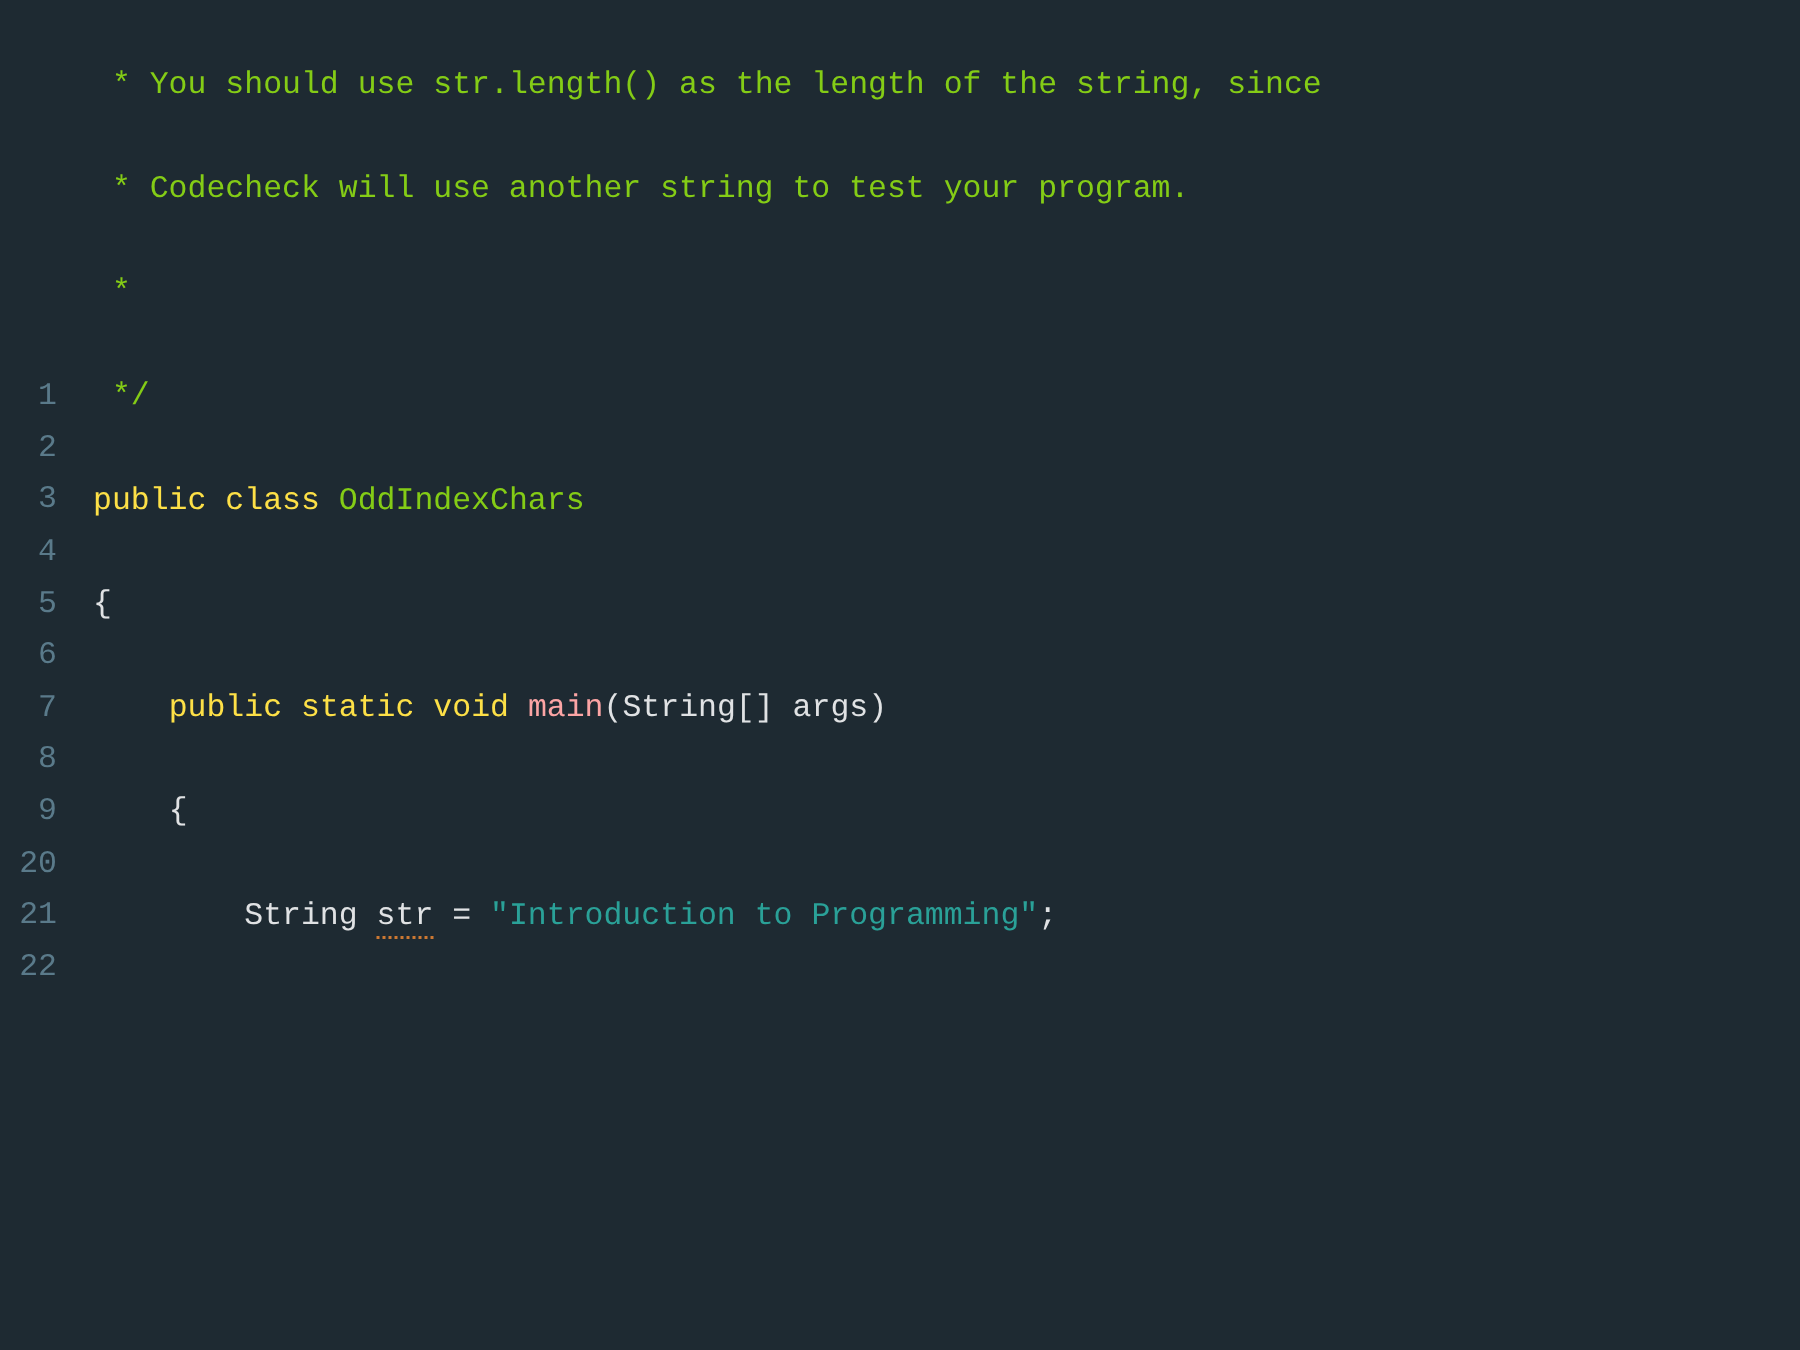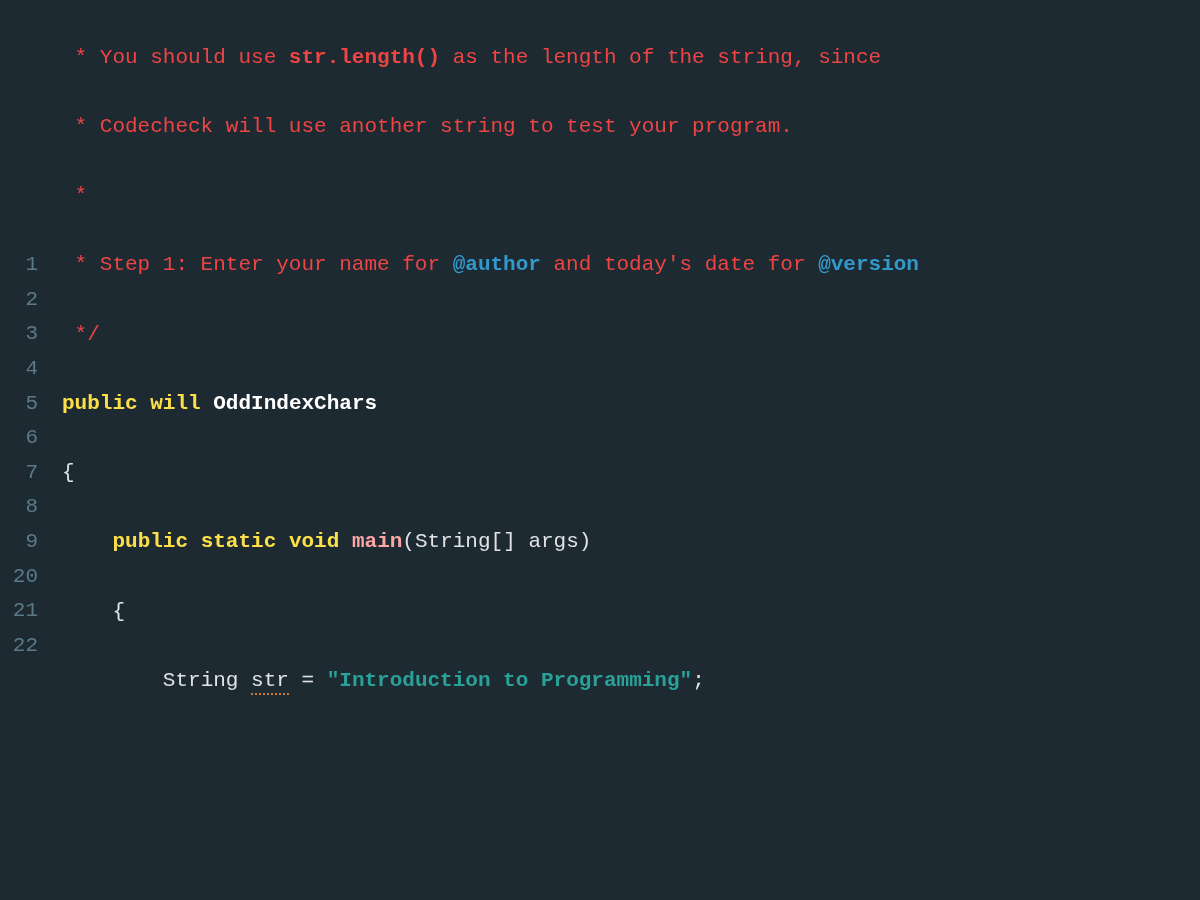--- a/index.html
+++ b/index.html
@@ -2,28 +2,28 @@
 <html><head>
 <meta charset="utf-8">
 <style>
   html,body{margin:0;padding:0;width:1200px;height:900px;background:#1e2a32;overflow:hidden}
   body{font-family:"Menlo","Consolas","Courier New",monospace;font-size:21px;line-height:1.65;color:#d4d4d4}
   .editor{display:flex;height:100%}
   .gutter{width:38px;text-align:right;padding:6px 8px 0 0;color:#5a7a8a;user-select:none;flex:0 0 auto}
   .code{flex:1;padding:6px 0 0 16px;white-space:pre}
   .gline{height:34.6px}
   .line{height:34.6px;display:block}
-  .tok-comment{color:#ef4444}        
+  .tok-comment{color:#84cc16}        
   .tok-tag{color:#3399cc}            
   .tok-keyword{color:#fde047}        
-  .tok-bold{font-weight:bold}           
+  .tok-bold{font-weight:normal}           
   .tok-method{color:#fca5a5}         
   .tok-ident{color:#e0e2e4}          
   .tok-string{color:#2aa198}         
-  .tok-classname{color:#ffffff}
+  .tok-classname{color:#84cc16}
   .squiggle{border-bottom:2px dotted #cc7832;padding-bottom:1px}
 </style>
 </head>
 <body>
 
 <div class="editor">
   <div class="gutter">
     <div class="gline"></div>
     <div class="gline"></div>
     <div class="gline"></div>
@@ -42,23 +42,22 @@
     <div class="gline">9</div>
     <div class="gline">20</div>
     <div class="gline">21</div>
     <div class="gline">22</div>
   </div>
 
   <div class="code">
 <span class="line"><span class="tok-comment"> * You should use </span><span class="tok-comment tok-bold">str.length()</span><span class="tok-comment"> as the length of the string, since</span></span>
 <span class="line"><span class="tok-comment"> * Codecheck will use another string to test your program.</span></span>
 <span class="line"><span class="tok-comment"> *</span></span>
-<span class="line"><span class="tok-comment"> * Step 1: Enter your name for </span><span class="tok-tag tok-bold">@author</span><span class="tok-comment"> and today's date for </span><span class="tok-tag tok-bold">@version</span></span>
 <span class="line"><span class="tok-comment"> */</span></span>
-<span class="line"><span class="tok-keyword tok-bold">public</span><span class="tok-ident"> </span><span class="tok-keyword tok-bold">will</span><span class="tok-ident"> </span><span class="tok-classname tok-bold">OddIndexChars</span></span>
+<span class="line"><span class="tok-keyword tok-bold">public</span><span class="tok-ident"> </span><span class="tok-keyword tok-bold">class</span><span class="tok-ident"> </span><span class="tok-classname tok-bold">OddIndexChars</span></span>
 <span class="line"><span class="tok-ident">{</span></span>
 <span class="line">    <span class="tok-keyword tok-bold">public</span><span class="tok-ident"> </span><span class="tok-keyword tok-bold">static</span><span class="tok-ident"> </span><span class="tok-keyword tok-bold">void</span><span class="tok-ident"> </span><span class="tok-method tok-bold">main</span><span class="tok-ident">(</span><span class="tok-ident">String</span><span class="tok-ident">[]</span><span class="tok-ident"> args</span><span class="tok-ident">)</span></span>
 <span class="line">    <span class="tok-ident">{</span></span>
 <span class="line">        <span class="tok-ident">String</span><span class="tok-ident"> </span><span class="tok-ident squiggle">str</span><span class="tok-ident"> = </span><span class="tok-string tok-bold">"Introduction to Programming"</span><span class="tok-ident">;</span></span>
 <span class="line"></span>
 
 
 
 
 

